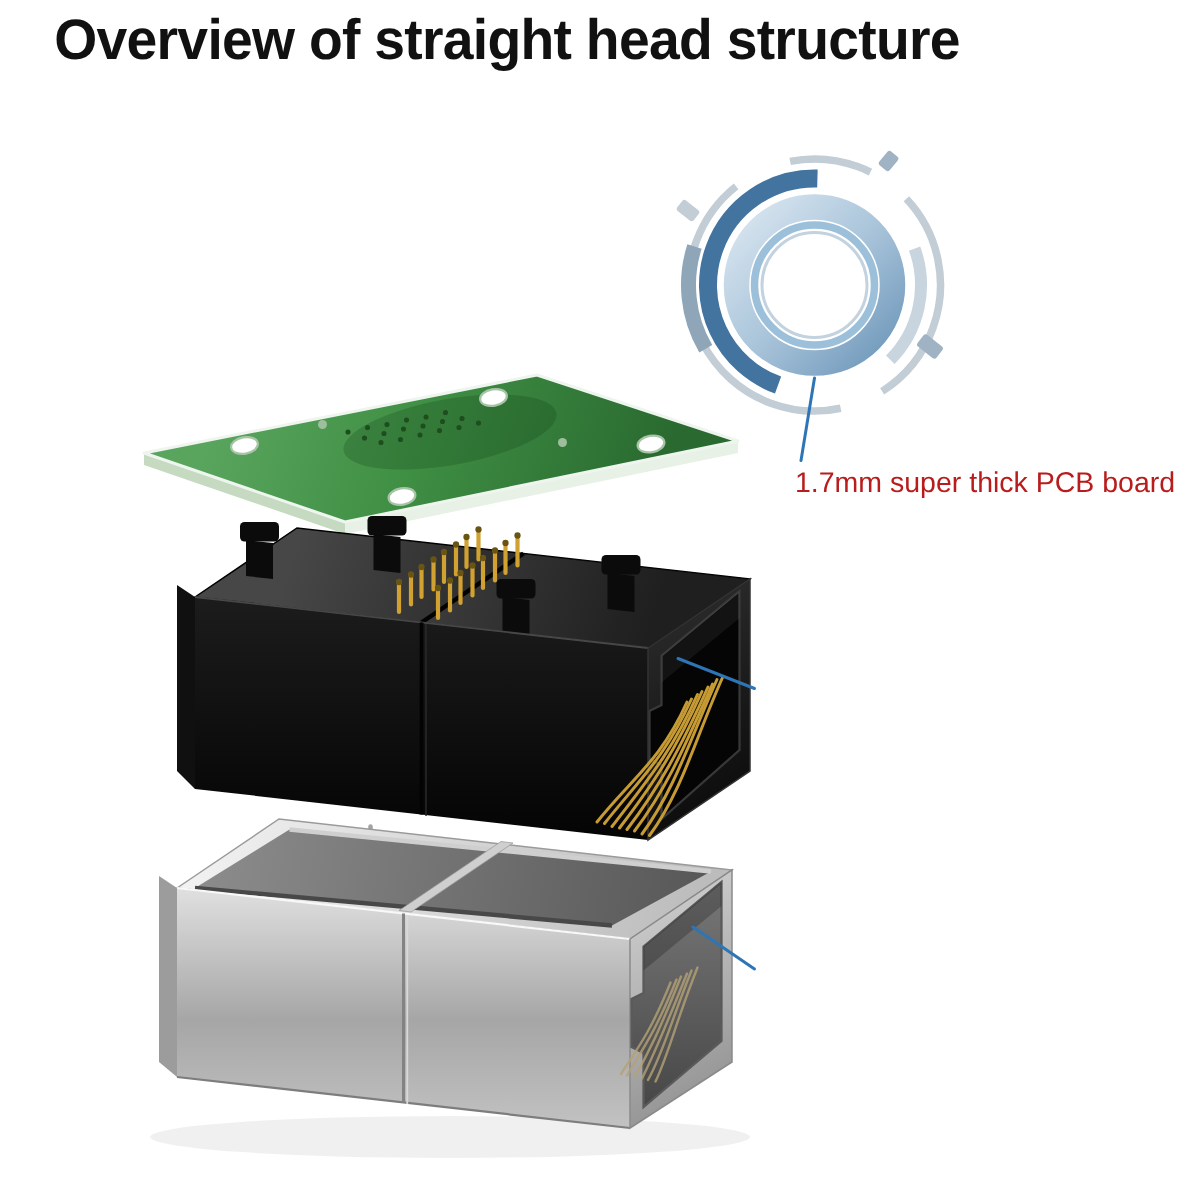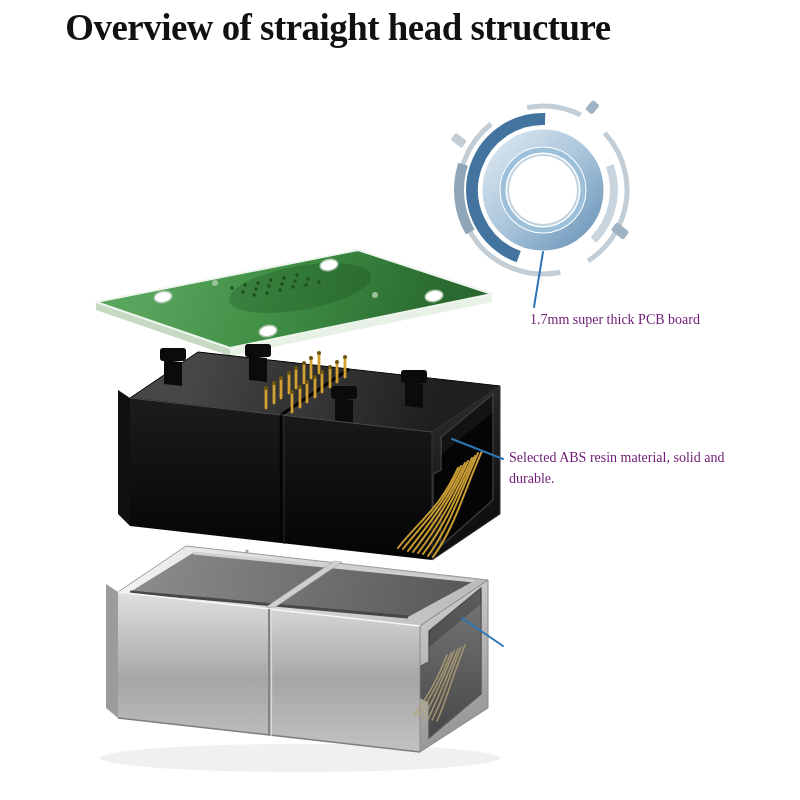--- a/index.html
+++ b/index.html
@@ -2,31 +2,31 @@
 <html style="--accent-blue: #2e75b6; --pcb-green: #3f8f44; --housing-black: #111111; --shell-silver: #b8b8b8; --pin-gold: #d1a132; --text: #111111; --background: #ffffff;"><head>
 <meta charset="utf-8">
 <style>
   html,body{margin:0;padding:0;}
   body{
     width:800px;height:800px;position:relative;overflow:hidden;
     background:var(--background,#ffffff);
     font-family:"Liberation Sans",sans-serif;
     color:var(--text,#111111);
   }
-  #stage{position:absolute;inset:0;width:676px;height:800px;font-family:Liberation Serif, serif;}
+  #stage{position:absolute;inset:0;width:676px;height:800px;}
   .page-title{
     position:absolute;top:6px;left:0;right:0;
     text-align:center;
     font-size:38px;font-weight:bold;letter-spacing:-0.5px;line-height:1.15;
     color:var(--text,#000);
     transform:scaleX(0.97);
   }
   .callout{
     position:absolute;
-    font-size:14px;line-height:1.5;color:#701a75;
+    font-size:19px;line-height:1.5;color:#b91c1c;
   }
   #callout-pcb{left:530px;top:309px;white-space:nowrap;}
   #callout-abs{left:509px;top:447px;width:238px;}
   #callout-welding{left:509px;top:637px;width:230px;}
   svg{position:absolute;left:0;top:0;}
   .leader{stroke:var(--accent-blue,#2e75b6);stroke-width:2;stroke-linecap:round;}
 </style>
 </head>
 <body>
 
@@ -220,14 +220,13 @@
       </g>
     </g>
 
     <line class="leader" x1="543" y1="252" x2="534" y2="307"></line>
     <line class="leader" x1="452" y1="439" x2="503" y2="459"></line>
     <line class="leader" x1="462" y1="618" x2="503" y2="646"></line>
   </svg>
 
   <div class="page-title">Overview of straight head structure</div>
   <div class="callout" id="callout-pcb">1.7mm super thick PCB board</div>
-  <div class="callout" id="callout-abs">Selected ABS resin material, solid and durable.</div>
 </div>
 
 </body></html>

